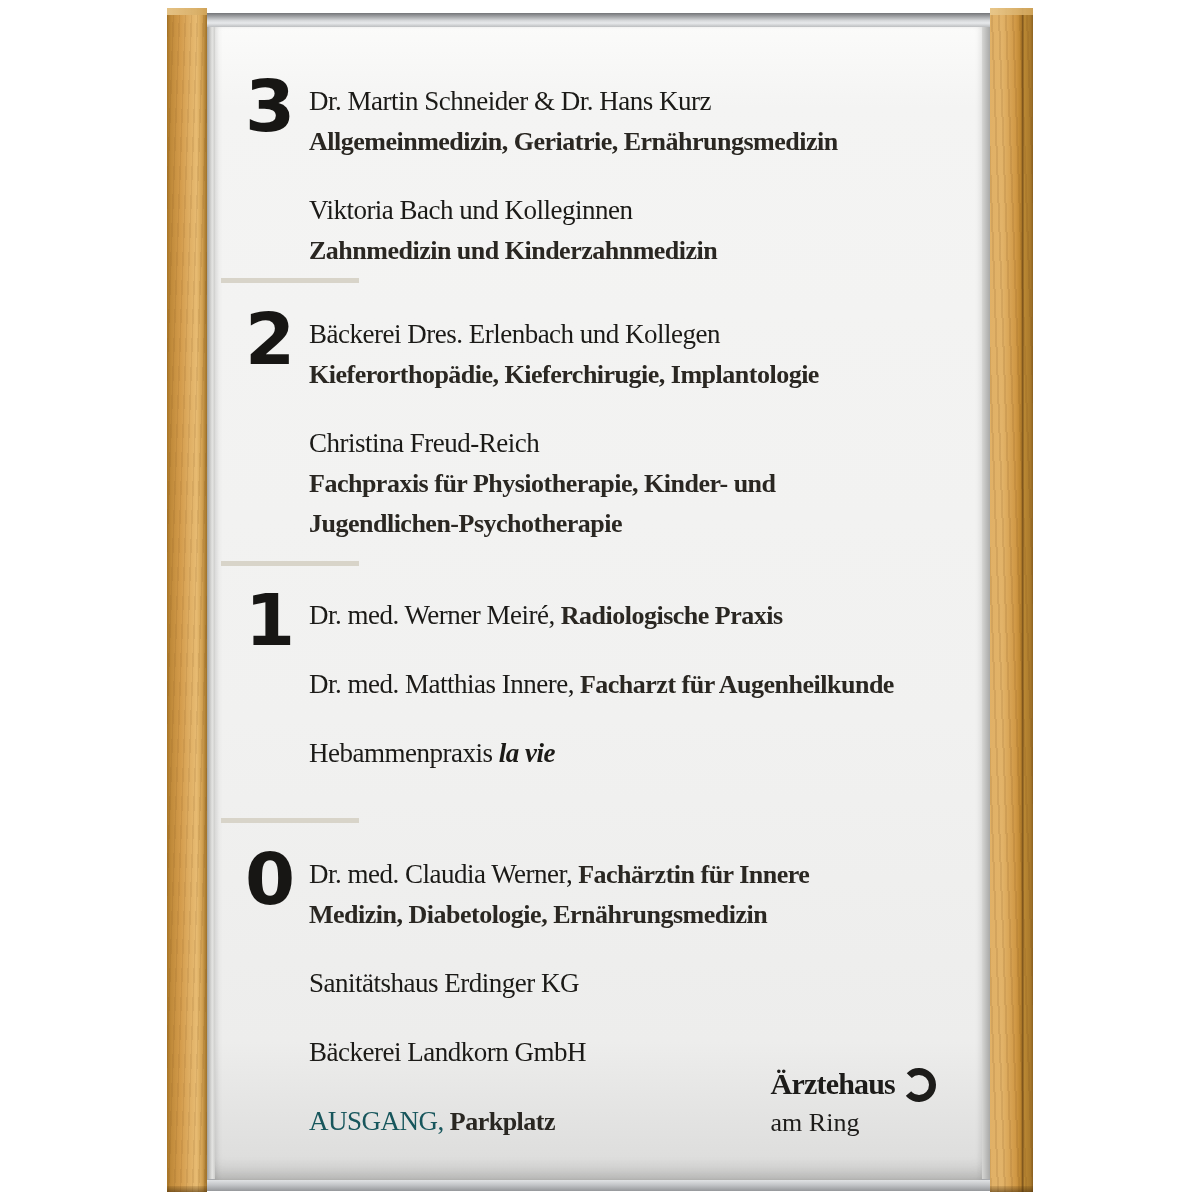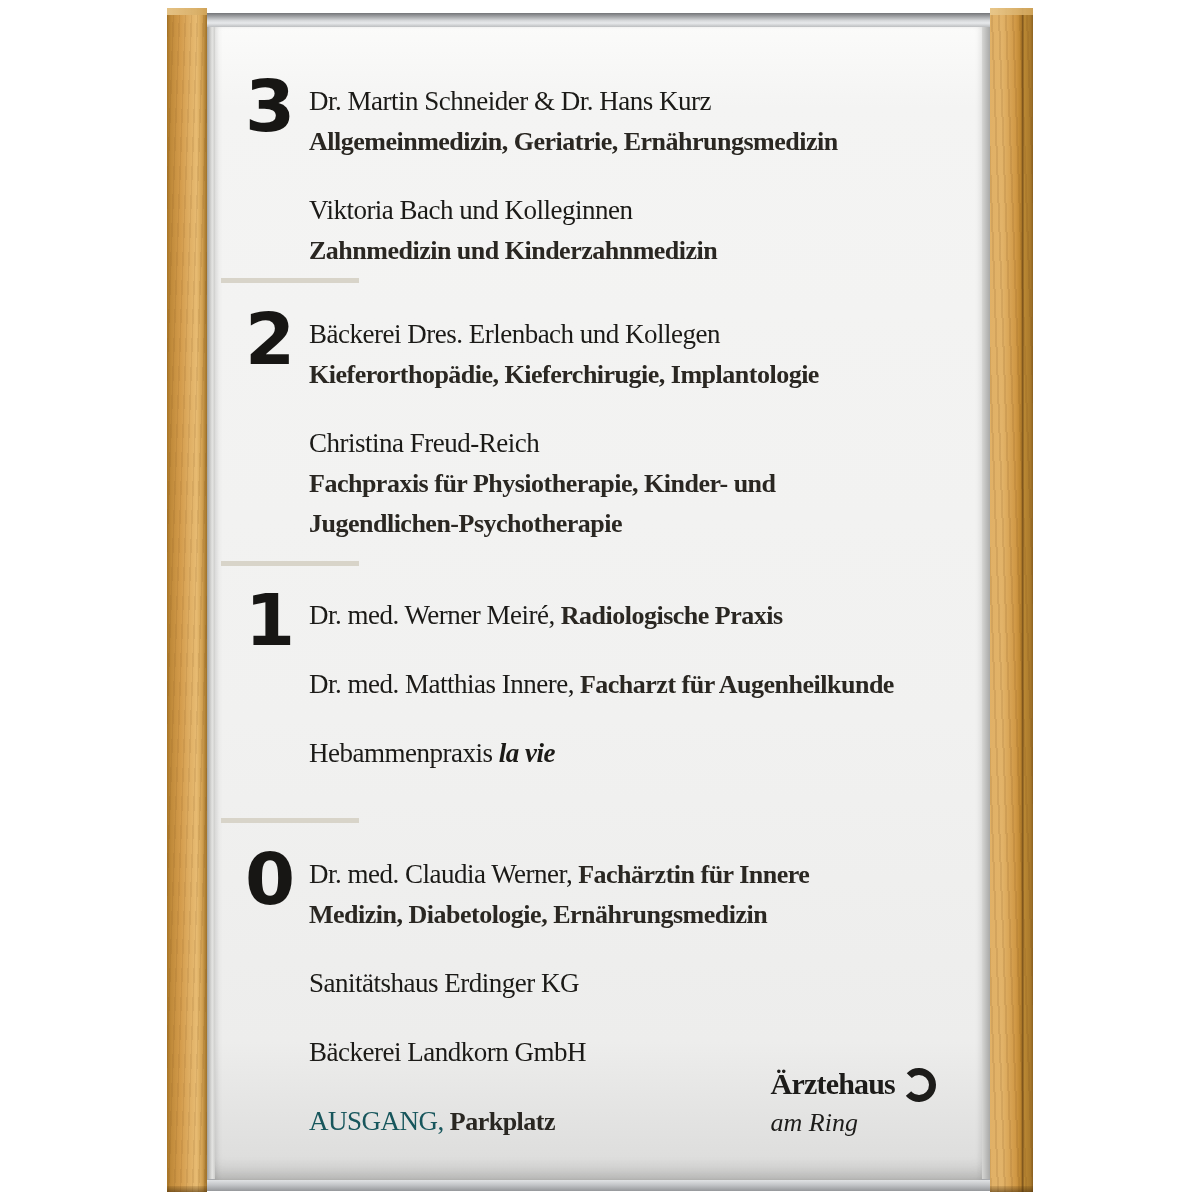--- a/index.html
+++ b/index.html
@@ -95,21 +95,21 @@
   .seg-regular     { font-weight:700; }
 
   
   .logo { position:absolute; right:43px; bottom:43px; color:#1d1c1a; }
   .logo-row { display:flex; align-items:flex-start;margin-top:12px; }
   .logo-title {
     font-weight:700; font-size:30px; line-height:30px; letter-spacing:-0.8px;
   }
   .logo-arc { margin-left:4px; margin-top:-4px; }
   .logo-arc svg { display:block; }
-  .logo-sub { font-style:italic; font-size:26px; line-height:28px; margin-top:4px; }
+  .logo-sub { font-size:26px; line-height:28px; margin-top:4px; }
 </style>
 </head>
 <body>
 
 <div class="sign">
   <div class="post post-left"></div>
   <div class="post post-right"></div>
   <div class="rail rail-top"></div>
   <div class="edge edge-left"></div>
   <div class="edge edge-right"></div>

